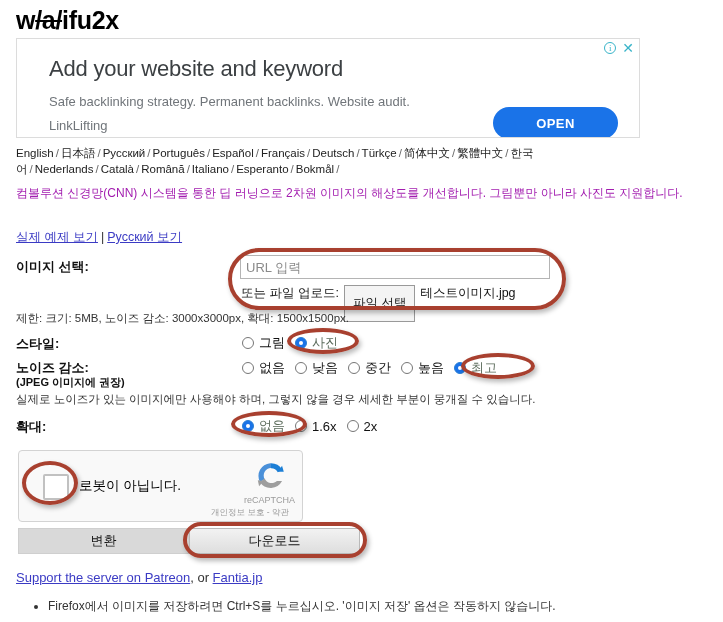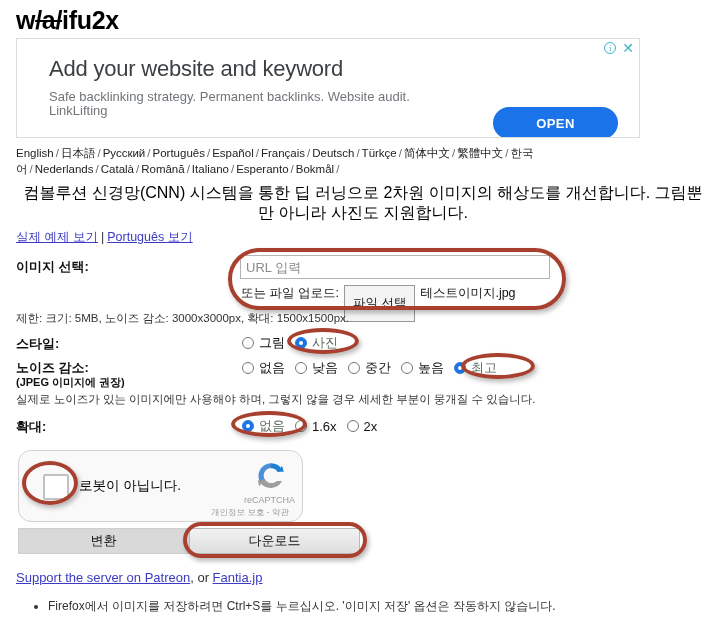--- a/index.html
+++ b/index.html
@@ -50,21 +50,21 @@
   }
   .ad-close-icon { font-size: 14px; line-height: 12px; cursor: pointer; }
   .ad-headline {
     position: absolute; left: 32px; top: 17px;
     font-size: 22px; color: #3c4043; font-weight: 400;
     letter-spacing: -0.2px;
   }
   .ad-desc {
     position: absolute; left: 32px; top: 51px;
     width: 390px;
-    font-size: 13px; color: #70757a; line-height: 14px;
+    font-size: 13px; color: #70757a; line-height: 24px;
   }
   .ad-open-btn {
     position: absolute; left: 476px; top: 68px;
     width: 125px; height: 32px;
     background: #1a73e8; color: #fff;
     border: none; border-radius: 16px;
     font-size: 13px; font-weight: bold; letter-spacing: 0.4px;
     font-family: "Liberation Sans", sans-serif;
     cursor: pointer;
   }
@@ -75,21 +75,21 @@
     width: 700px;
     font-size: 11.5px; color: #222; line-height: 16px;
   }
   .lang-bar a { color: #222; text-decoration: none; }
   .lang-sep { color: #666; padding: 0 2px; }
 
   
   .desc {
     position: absolute; left: 16px; top: 183px;
     width: 694px;
-    font-size: 16px; color: #000000; line-height: 20px; text-align: center;
+    font-size: 12px; color: #a21caf; line-height: 20px;
   }
   .links-row {
     position: absolute; left: 16px; top: 228px;
     font-size: 12.5px; line-height: 18px;
   }
   .links-row a { color: #3b3bc4; text-decoration: underline; }
   .links-row .bar { color: #333; padding: 0 3px; }
 
   
   .f-label {
@@ -154,21 +154,21 @@
   .note {
     position: absolute; left: 16px; top: 392px;
     font-size: 11.5px; color: #333;
   }
 
   
   .recaptcha {
     position: absolute; left: 18px; top: 450px;
     width: 285px; height: 72px;
     background: #f9f9f9; border: 1px solid #d3d3d3;
-    border-radius: 13px;
+    border-radius: 4px;
   }
   .rc-check {
     position: absolute; left: 24px; top: 23px;
     width: 26px; height: 26px;
     background: #fff; border: 2px solid #c1c1c1; border-radius: 2px;
     cursor: pointer;
   }
   .rc-text {
     position: absolute; left: 60px; top: 26px;
     font-size: 13.5px; color: #000;
@@ -240,21 +240,21 @@
     <div class="ad-headline">Add your website and keyword</div>
     <div class="ad-desc">Safe backlinking strategy. Permanent backlinks. Website audit. LinkLifting</div>
     <button class="ad-open-btn">OPEN</button>
   </div>
 
   <div class="lang-bar" id="language-bar"><a href="#">English</a><span class="lang-sep">/</span><a href="#">日本語</a><span class="lang-sep">/</span><a href="#">Русский</a><span class="lang-sep">/</span><a href="#">Português</a><span class="lang-sep">/</span><a href="#">Español</a><span class="lang-sep">/</span><a href="#">Français</a><span class="lang-sep">/</span><a href="#">Deutsch</a><span class="lang-sep">/</span><a href="#">Türkçe</a><span class="lang-sep">/</span><a href="#">简体中文</a><span class="lang-sep">/</span><a href="#">繁體中文</a><span class="lang-sep">/</span><a href="#">한국어</a><span class="lang-sep">/</span><a href="#">Nederlands</a><span class="lang-sep">/</span><a href="#">Català</a><span class="lang-sep">/</span><a href="#">Română</a><span class="lang-sep">/</span><a href="#">Italiano</a><span class="lang-sep">/</span><a href="#">Esperanto</a><span class="lang-sep">/</span><a href="#">Bokmål</a><span class="lang-sep">/</span></div>
 
   <div class="desc">컴볼루션 신경망(CNN) 시스템을 통한 딥 러닝으로 2차원 이미지의 해상도를 개선합니다. 그림뿐만 아니라 사진도 지원합니다.</div>
 
   <div class="links-row">
-    <a href="#">실제 예제 보기</a><span class="bar">|</span><a href="#">Português 보기</a>
+    <a href="#">실제 예제 보기</a><span class="bar">|</span><a href="#">Русский 보기</a>
   </div>
 
   <div class="f-label" style="left:16px; top:258px;">이미지 선택:</div>
   <input class="url-input" type="text" placeholder="URL 입력" style="">
   <div class="upload-row">
     <span>또는 파일 업로드:</span>
     <button class="file-btn">파일 선택</button>
     <span>테스트이미지.jpg</span>
   </div>
   <div class="limits">제한: 크기: 5MB, 노이즈 감소: 3000x3000px, 확대: 1500x1500px.</div>

